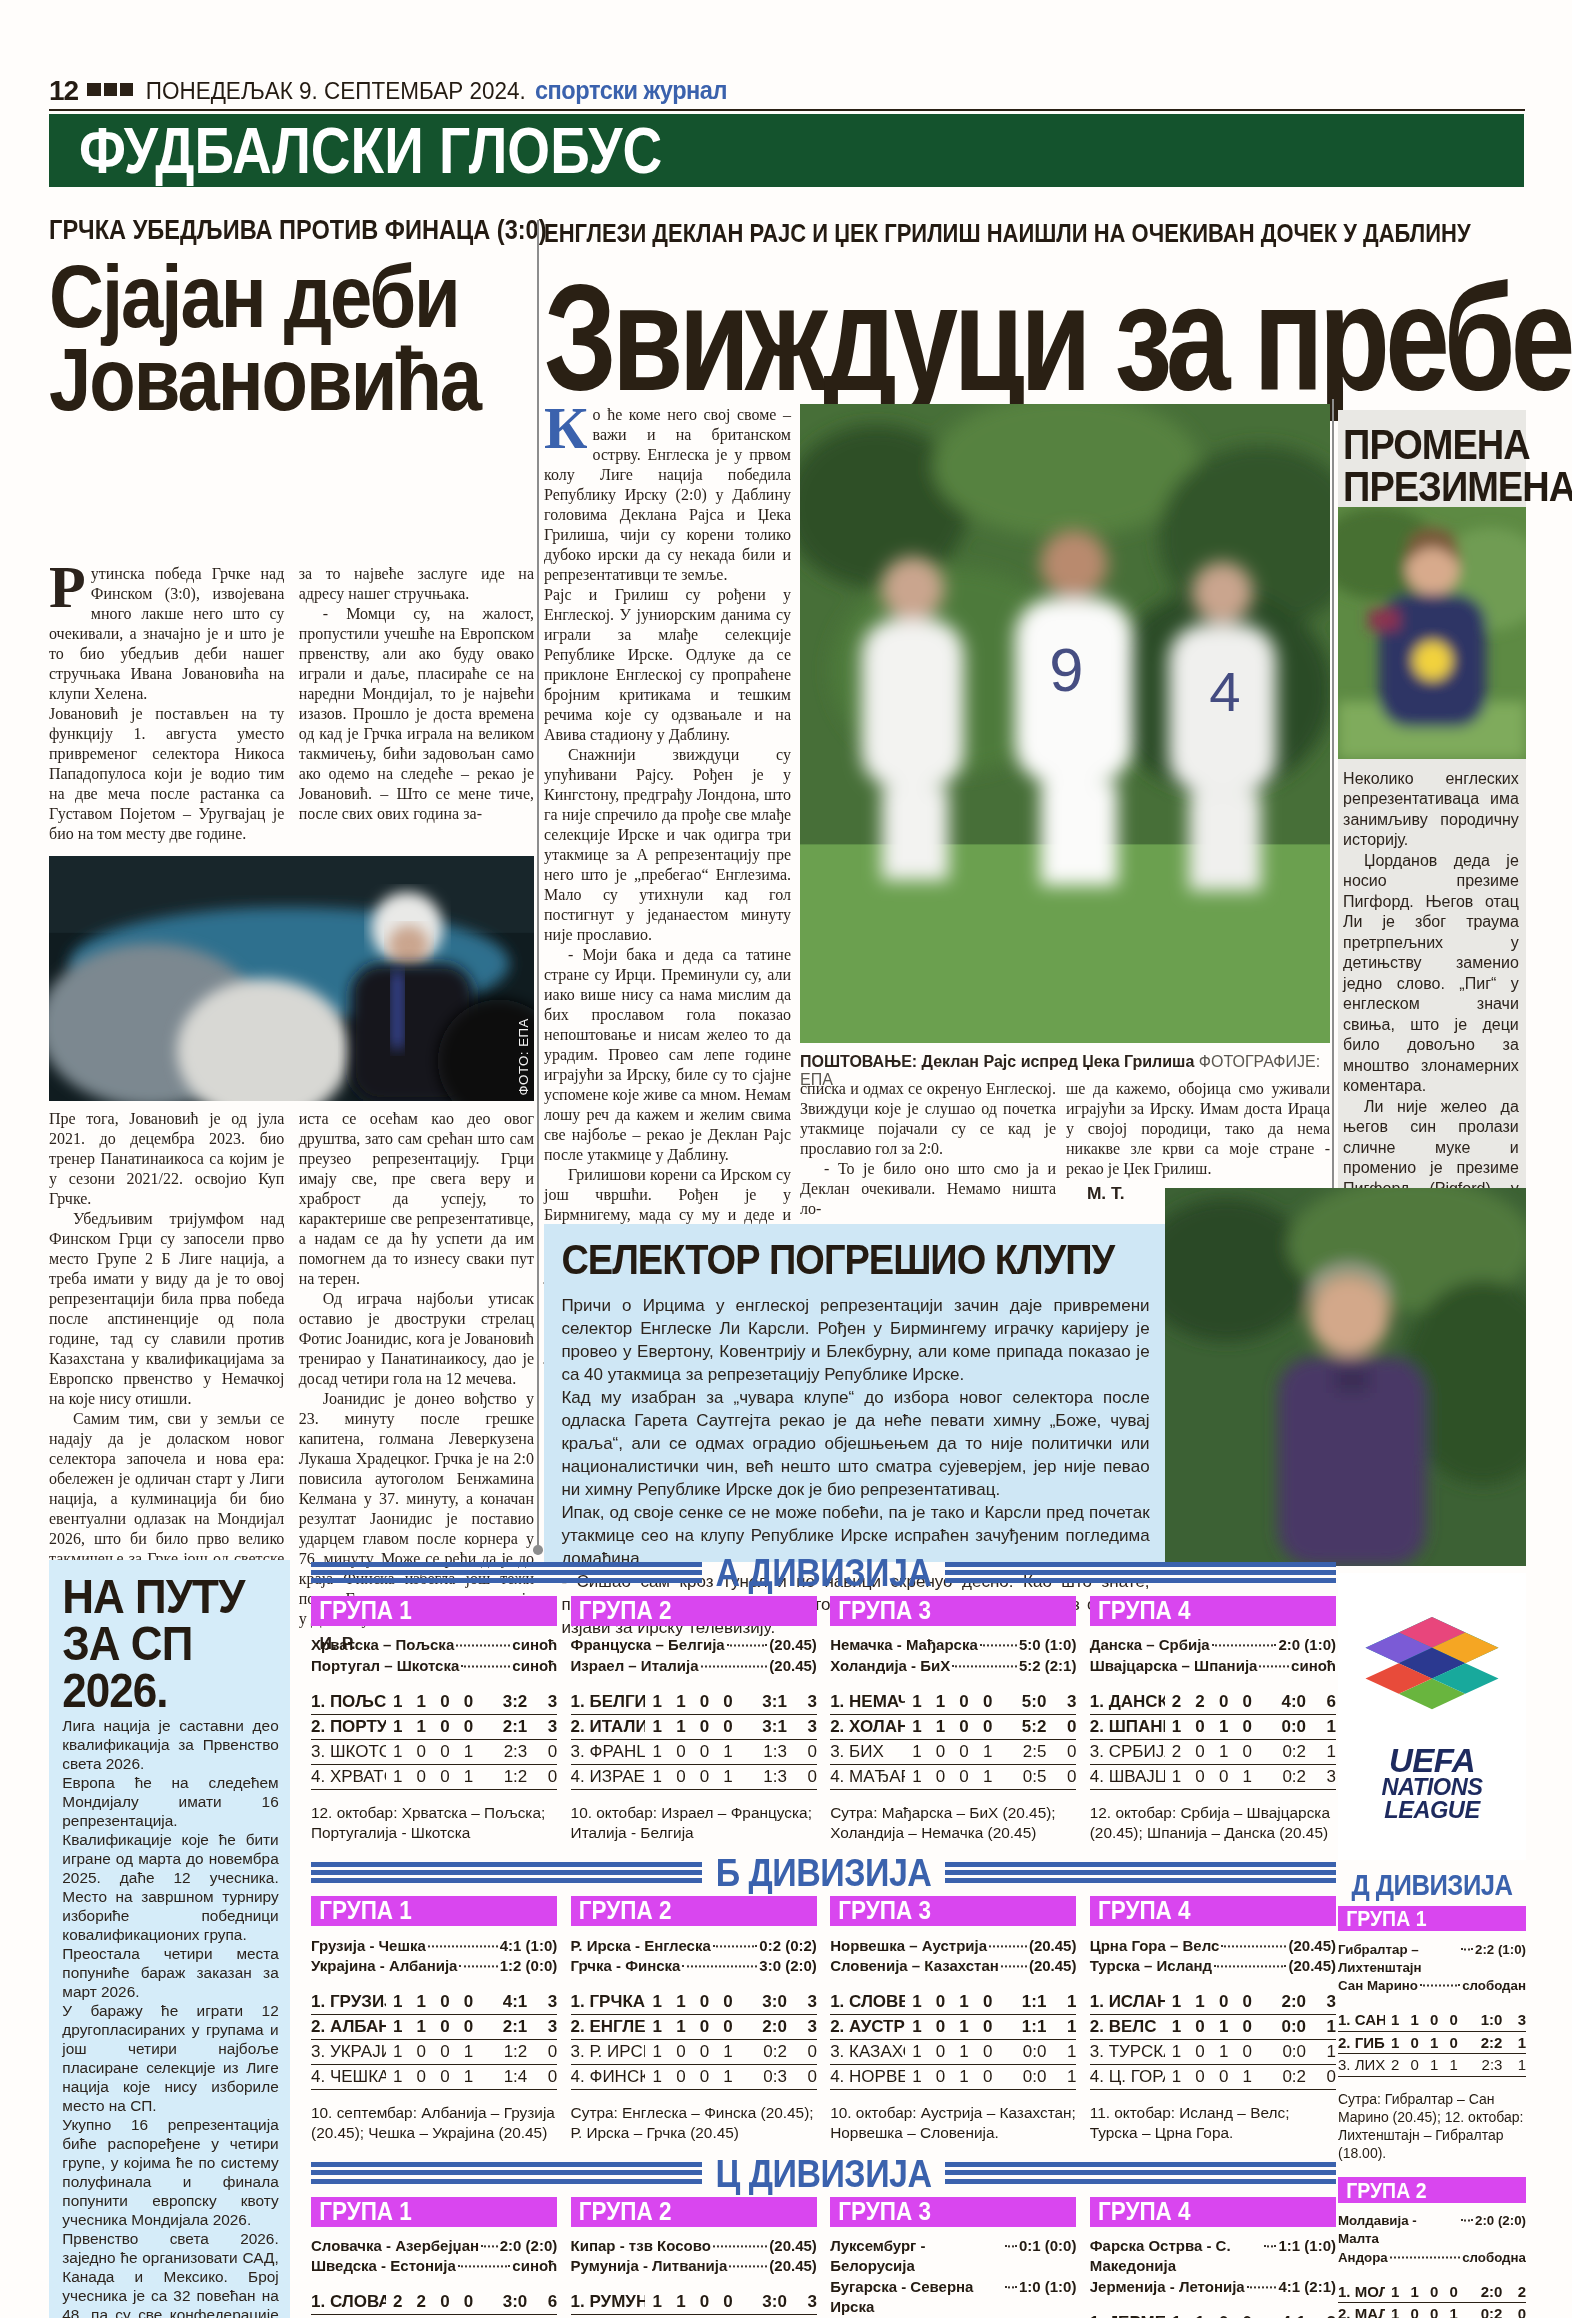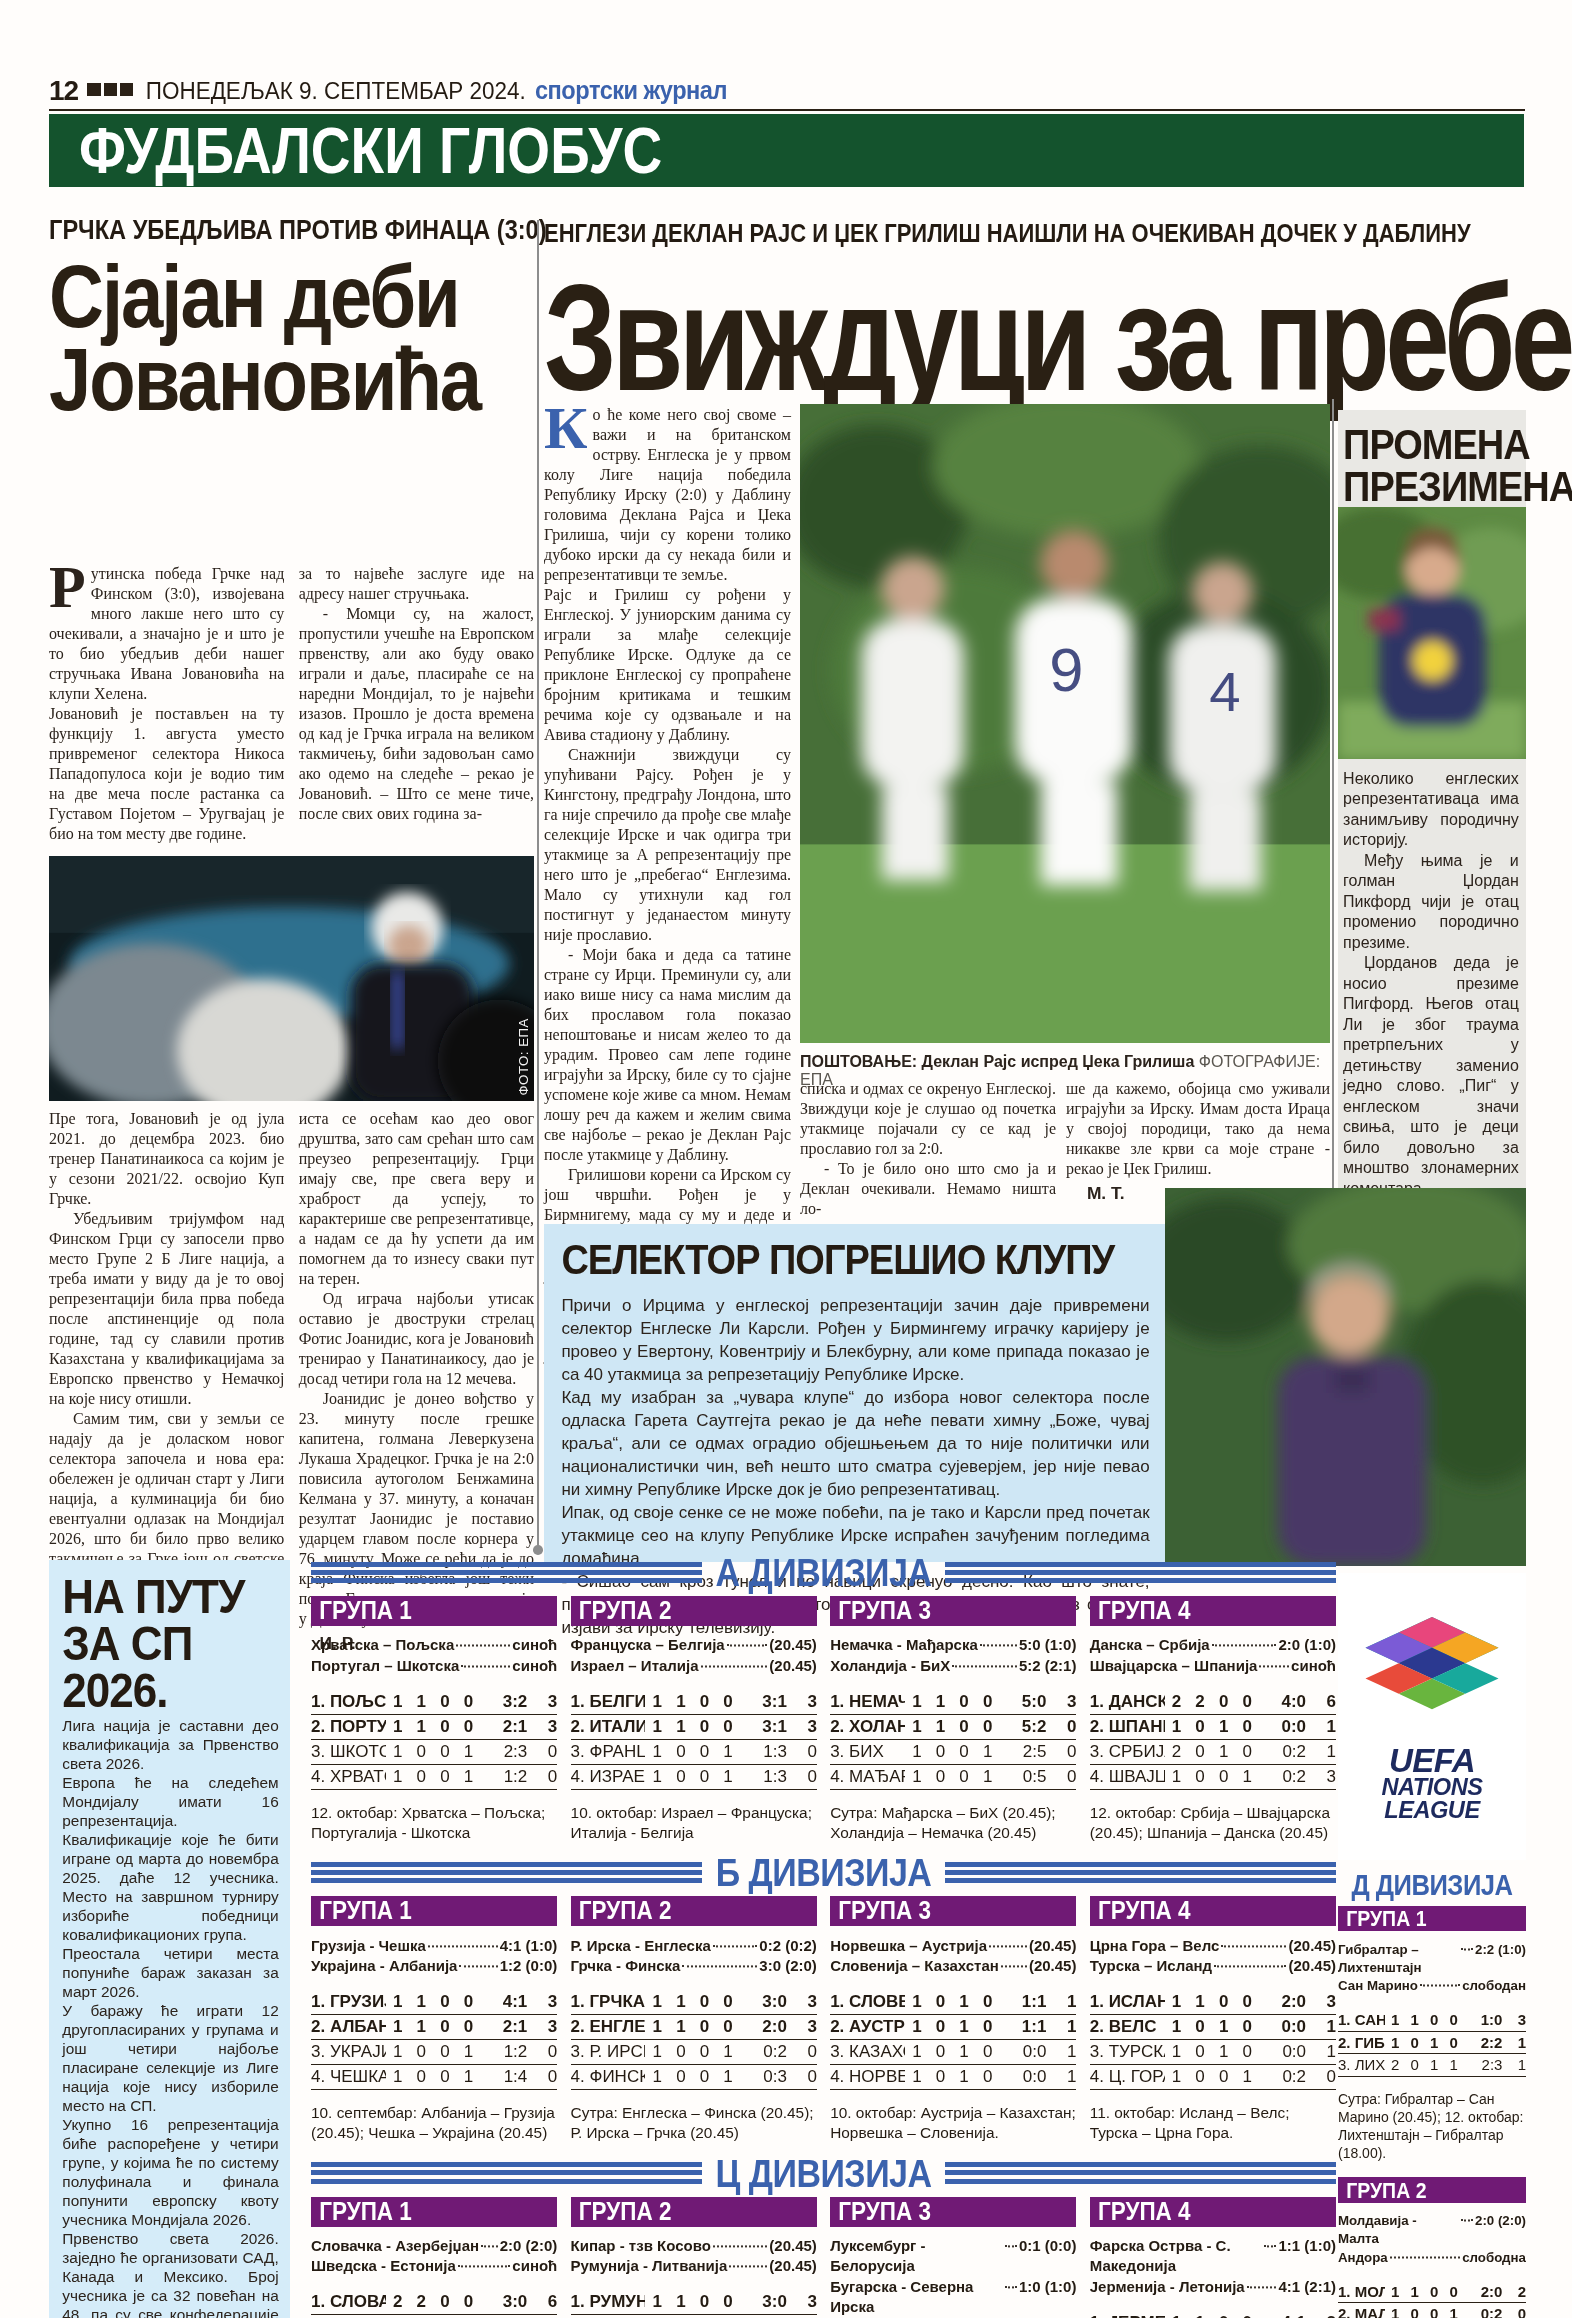--- a/index.html
+++ b/index.html
@@ -57,21 +57,21 @@
   .np-title{font-size:44px;line-height:43px;font-weight:700;letter-spacing:-1px;color:#241b12;transform:scaleY(1.1);transform-origin:left top;margin-bottom:14.3px;}
   .naputu p{margin:0;font-size:15.4px;line-height:19px;text-align:justify;}
   .divzone{position:absolute;left:311px;top:1556px;width:1025px;}
   .divhead{display:flex;align-items:center;gap:13.3px;height:33px;margin-bottom:7.2px;}
   .stripes{flex:1;height:21.5px;background:repeating-linear-gradient(180deg,#3b62ad 0 5.1px,#ffffff 5.1px 8.2px);background-size:100% 21.5px;background-repeat:no-repeat;
            background-image:linear-gradient(#3b62ad,#3b62ad),linear-gradient(#3b62ad,#3b62ad),linear-gradient(#3b62ad,#3b62ad);
            background-position:0 0,0 8.2px,0 16.4px;background-size:100% 5.1px,100% 5.1px,100% 5.1px;}
   .divhead b{font-size:34px;font-weight:700;color:#3b62ad;letter-spacing:-0.5px;transform:scaleY(1.15);white-space:nowrap;}
   .grouprow{display:flex;gap:13.3px;margin-bottom:13.3px;}
   .group{flex:1;min-width:0;}
-  .ghead{height:30px;background:#701a75;color:#fff;font-weight:700;font-size:22.5px;display:flex;align-items:center;padding-left:8.2px;letter-spacing:0;transform-origin:left top;margin-bottom:9.2px;}
+  .ghead{height:30px;background:#d946ef;color:#fff;font-weight:700;font-size:22.5px;display:flex;align-items:center;padding-left:8.2px;letter-spacing:0;transform-origin:left top;margin-bottom:9.2px;}
   .ghead span{transform:scaleY(1.12);}
   .fixture{display:flex;align-items:baseline;font-weight:700;font-size:15px;line-height:20.5px;color:#241b12;}
   .fx-d{flex:1;border-bottom:2px dotted #3a332c;margin:0 2px;transform:translateY(-3.6px);min-width:12.3px;}
   .fx-r{white-space:nowrap;}
   .ttable{margin-top:13.3px;}
   .trow{display:flex;align-items:center;height:24px;border-bottom:1px solid #2b2116;font-size:17px;color:#241b12;}
   .ttable .trow:nth-of-type(1),.ttable .trow:nth-of-type(2){font-weight:700;border-bottom-width:1.5px;}
   .t-team{flex:1;white-space:nowrap;overflow:hidden;}
   .t-n{width:23.6px;text-align:center;}
   .t-s{width:47px;text-align:right;}
@@ -245,21 +245,20 @@
           <path d="M130 115 q55 -70 110 0 l-10 -55 q-45 -40 -90 0 z" fill="#7a5a3a"></path>
           <rect x="80" y="170" width="210" height="260" rx="60" fill="#2e3465"></rect>
           <rect x="60" y="200" width="60" height="40" fill="#8d3050"></rect>
           <circle cx="185" cy="300" r="38" fill="#f2d23c"></circle>
         </g>
       </svg>
     </div>
     <div class="gry-text">
 
     <p>Неколико енглеских репрезентативаца има занимљиву породичну историју.</p>
-        <p>Међу њима је и голман Џордан Пикфорд чији је отац променио породично презиме.</p>
         <p>Џорданов деда је носио презиме Пигфорд. Његов отац Ли је због траума претрпељних у детињству заменио једно слово. „Пиг“ у енглеском значи свиња, што је деци било довољно за мноштво злонамерних коментара.</p>
         <p>Ли није желео да његов син пролази сличне муке и променио је презиме Пигфорд (Pigford) у Пикфорд (Pickfor).</p>
       </div>
   </aside>
 
   <section class="selbox">
     <div class="sel-title">СЕЛЕКТОР ПОГРЕШИО КЛУПУ</div>
     <div>
 
     <p>Причи о Ирцима у енглеској репрезентацији зачин даје привремени селектор Енглеске Ли Карсли. Рођен у Бирмингему играчку каријеру је провео у Евертону, Ковентрију и Блекбурну, али коме припада показао је са 40 утакмица за репрезетацију Републике Ирске.</p>

